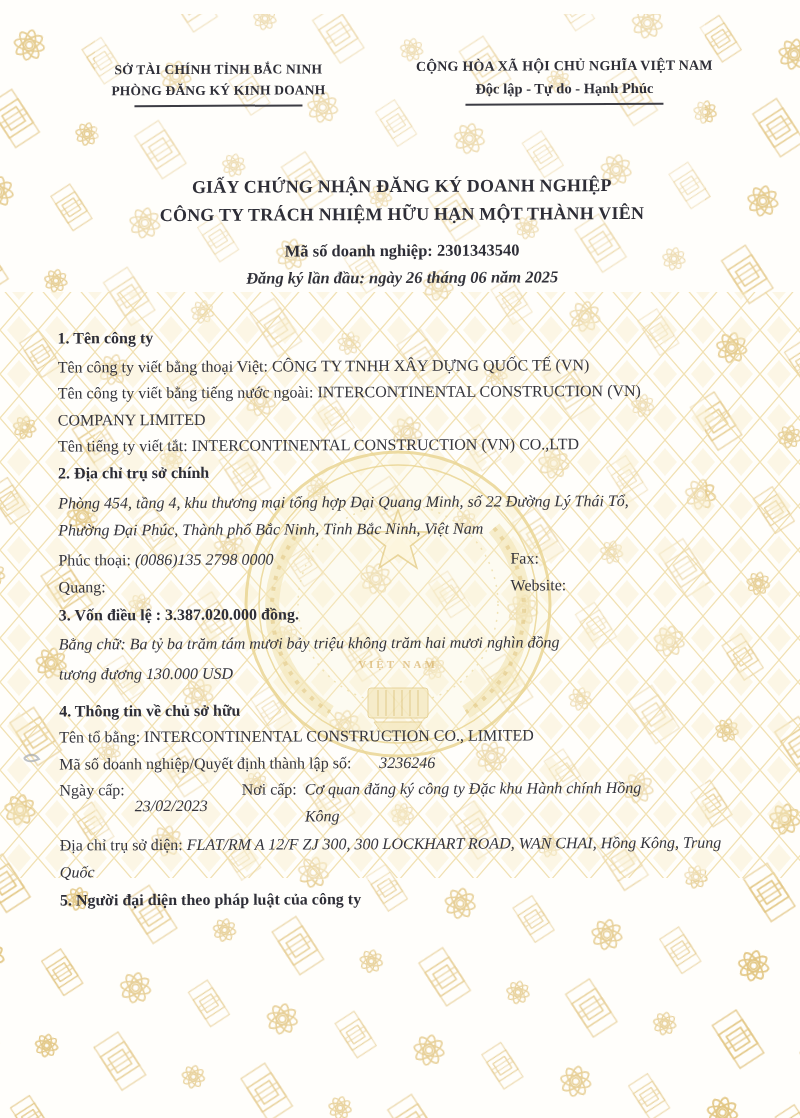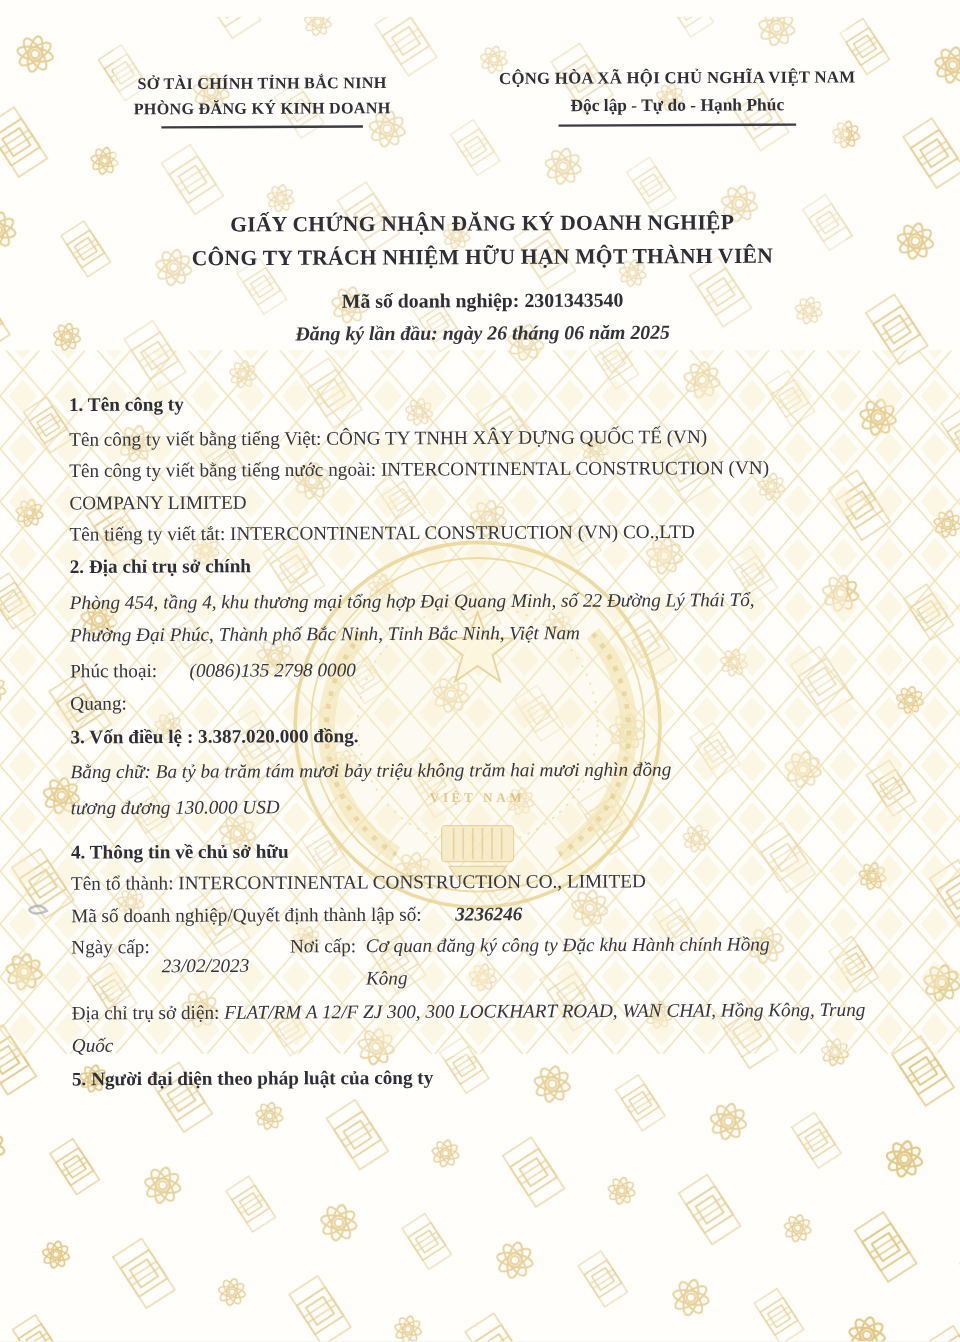--- a/index.html
+++ b/index.html
@@ -43,23 +43,23 @@
   .sec-heading{font-weight:bold;font-size:16px;color:#2e2e37;}
   .line{margin:0;}
   .it{font-style:italic;}
   .mt2{margin-top:2px;}
   .mt4{margin-top:4px;}
   .mt10{margin-top:10px;}
   .w660{max-width:660px;}
   .w600{max-width:600px;}
   .two-col{display:grid;grid-template-columns:452px 1fr;}
   .row-flex{display:flex;align-items:flex-start;}
-  .val-gap{margin-left:23px;text-align:center;}
+  .val-gap{margin-left:0;text-align:center;}
   .noicap-val{width:352px;margin-left:8px;}
-  .regnum{margin-left:24px;font-weight:bold;}
+  .regnum{margin-left:24px;}
 </style>
 </head>
 <body>
 
 <div class="page">
 
   <svg class="bg" width="800" height="1118" viewBox="0 0 800 1118" aria-hidden="true">
     <defs>
       <g id="flw" fill="none" stroke="#dcba69" stroke-width="1.5">
         <ellipse rx="15" ry="5.5"></ellipse>
@@ -135,56 +135,62 @@
         <span>Mã số doanh nghiệp:</span>
         <span>2301343540</span>
       </div>
       <div class="regdate">Đăng ký lần đầu: ngày 26 tháng 06 năm 2025</div>
     </div>
 
     <div class="body-block">
 
       <div class="sec-heading">1. Tên công ty</div>
       <p class="line mt2">
-        <span>Tên công ty viết bằng tiếng Việt:</span>
+        <span>Tên công ty viết bằng thoại Việt:</span>
         <span>CÔNG TY TNHH XÂY DỰNG QUỐC TẾ (VN)</span>
       </p>
       <p class="line w660">
         <span>Tên công ty viết bằng tiếng nước ngoài:</span>
         <span>INTERCONTINENTAL CONSTRUCTION (VN) COMPANY LIMITED</span>
       </p>
       <p class="line">
         <span>Tên tiếng ty viết tắt:</span>
         <span>INTERCONTINENTAL CONSTRUCTION (VN) CO.,LTD</span>
       </p>
 
       <div class="sec-heading">2. Địa chỉ trụ sở chính</div>
       <p class="line it w600 mt4">Phòng 454, tầng 4, khu thương mại tổng hợp Đại Quang Minh, số 22 Đường Lý Thái Tổ, Phường Đại Phúc, Thành phố Bắc Ninh, Tỉnh Bắc Ninh, Việt Nam</p>
       <div class="two-col mt4">
         <div>
           <span>Phúc thoại:</span>
           <span class="it val-gap">(0086)135 2798 0000</span>
         </div>
+        <div>
+          <span>Fax:</span>
+        </div>
       </div>
       <div class="two-col">
         <div>
           <span>Quang:</span>
+        </div>
+        <div>
+          <span>Website:</span>
         </div>
       </div>
 
       <div class="sec-heading mt2">
         <span>3. Vốn điều lệ :</span>
         <span>3.387.020.000 đồng.</span>
       </div>
       <p class="line it mt2">Bằng chữ: Ba tỷ ba trăm tám mươi bảy triệu không trăm hai mươi nghìn đồng</p>
       <p class="line it mt4">tương đương 130.000 USD</p>
 
       <div class="sec-heading mt10">4. Thông tin về chủ sở hữu</div>
       <p class="line">
-        <span>Tên tổ thành:</span>
+        <span>Tên tổ bằng:</span>
         <span>INTERCONTINENTAL CONSTRUCTION CO., LIMITED</span>
       </p>
       <p class="line">
         <span>Mã số doanh nghiệp/Quyết định thành lập số:</span>
         <span class="it regnum">3236246</span>
       </p>
       <div class="row-flex">
         <span>Ngày cấp:</span>
         <span class="it" style="margin:16px 34px 0 10px">23/02/2023</span>
         <span>Nơi cấp:</span>

